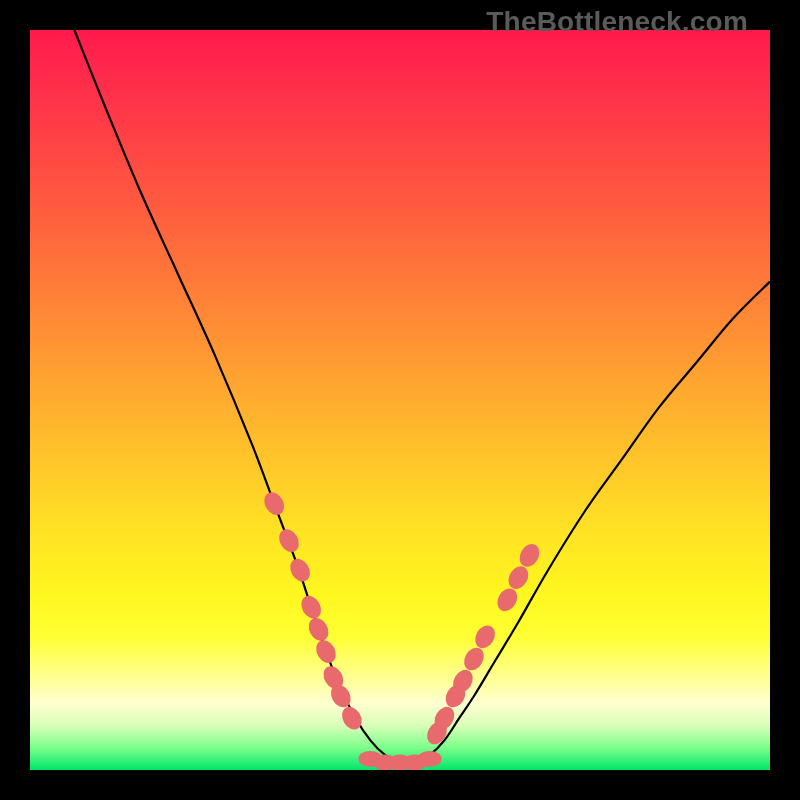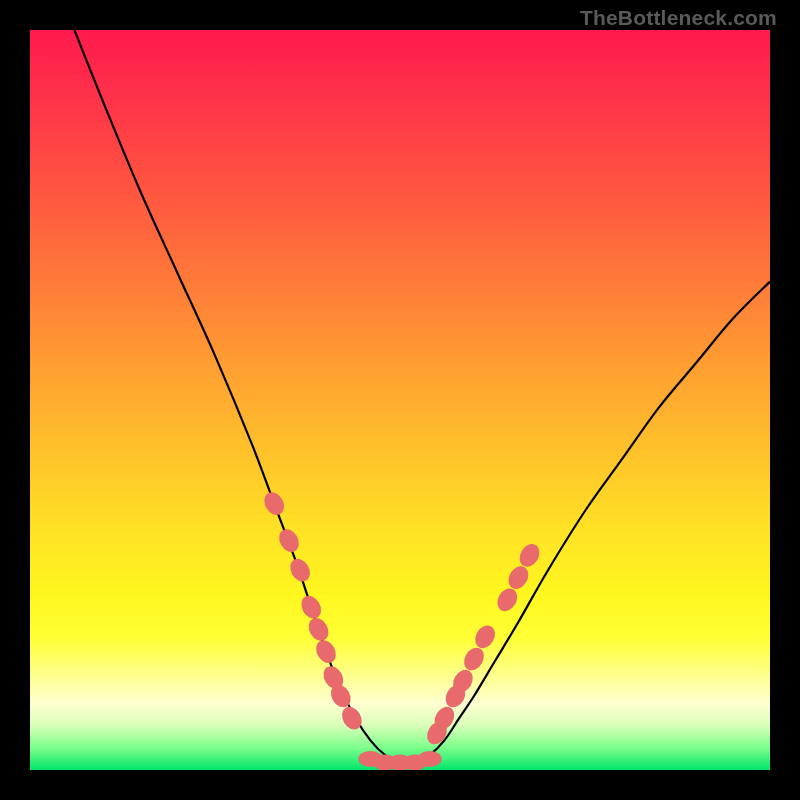--- a/index.html
+++ b/index.html
@@ -35,22 +35,22 @@
       #ffff33 82%,
       #ffff8a 87%,
       #ffffd0 91%,
       #d8ffb8 94%,
       #7cff8a 97%,
       #00e56a 100%);
   }
   .watermark {
     position: absolute;
     top: 6px;
-    right: 23px;
-    font-size: 21px;
+    right: 52px;
+    font-size: 28px;
     font-weight: 600;
     color: #5a5a5a;
     letter-spacing: 0.2px;
     user-select: none;
   }
   svg.curve {
     position: absolute;
     left: 0;
     top: 0;
     width: 740px;

